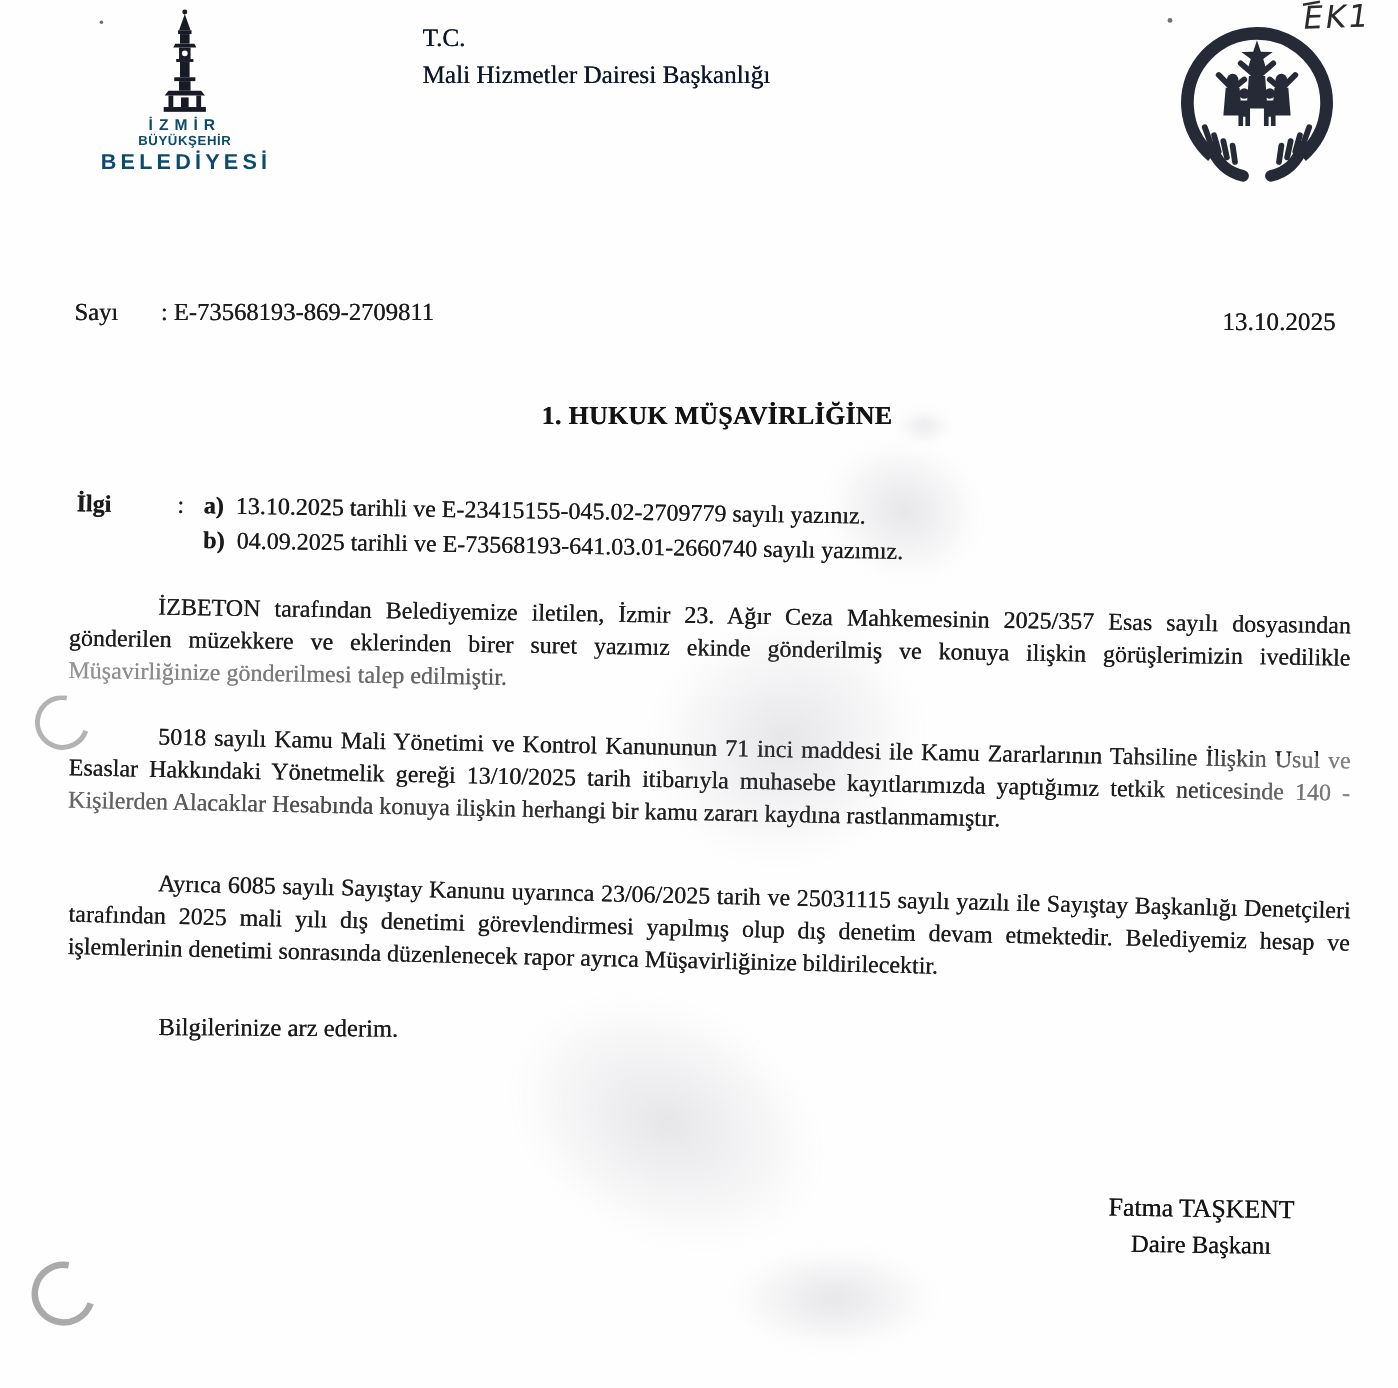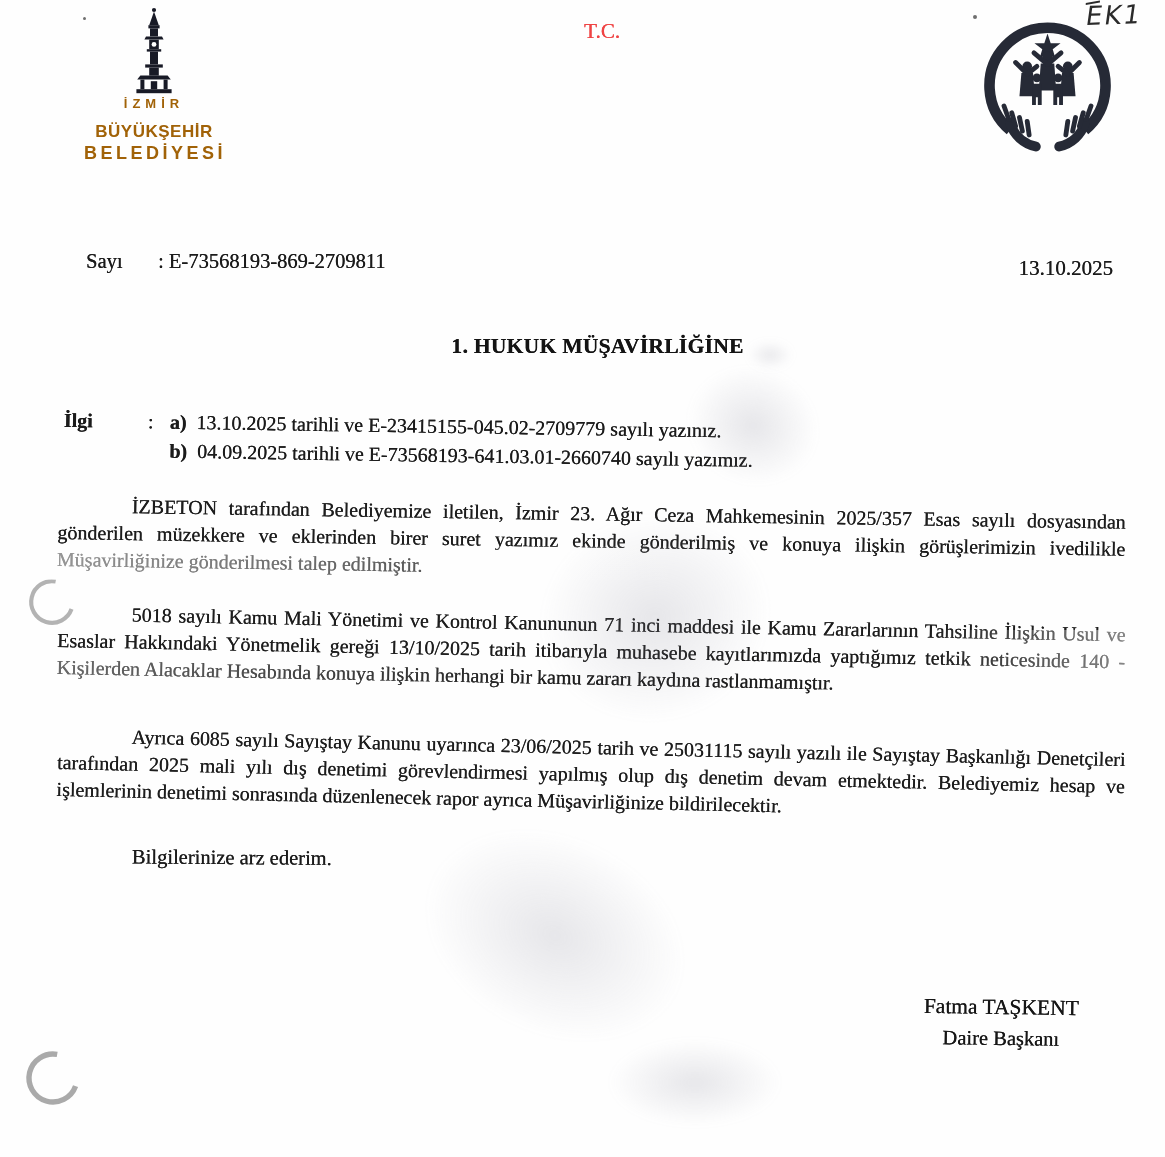--- a/index.html
+++ b/index.html
@@ -1,40 +1,40 @@
 <!DOCTYPE html>
 <html><head>
 <meta charset="utf-8">
 <style>
   html,body{margin:0;padding:0;background:#e8e8e8;}
   .page{position:relative;width:1165px;height:1157px;background:#fefefe;overflow:hidden;
         font-family:"Liberation Serif","DejaVu Serif",serif;color:#1b1b1b;}
   .ink{text-shadow:0.25px 0 0 currentColor;}
 
   
-  .logo-left{position:absolute;left:84px;top:6px;width:140px;text-align:center;color:#a16207;}
+  .logo-left{position:absolute;left:84px;top:6px;width:140px;text-align:center;color:#0c4a6e;}
   .logo-left svg{display:block;margin:0 auto;}
   .logo-cap1{font-family:"Liberation Sans",sans-serif;font-size:13px;letter-spacing:5px;font-weight:bold;margin-top:2px;}
-  .logo-cap2{font-family:"Liberation Sans",sans-serif;font-size:17px;letter-spacing:0.5px;font-weight:bold;margin-top:11px;}
+  .logo-cap2{font-family:"Liberation Sans",sans-serif;font-size:11px;letter-spacing:0.5px;font-weight:bold;margin-top:1px;}
   .logo-cap3{font-family:"Liberation Sans",sans-serif;font-size:18px;letter-spacing:3.5px;font-weight:bold;margin-top:1px;}
 
-  .header-center{position:absolute;left:352px;top:16px;width:500px;text-align:center;color:#ef4444;}
+  .header-center{position:absolute;left:352px;top:16px;width:500px;text-align:left;color:#0f172a;}
   .hc1{font-size:21px;line-height:30px;}
   .hc2{font-size:24px;line-height:34px;letter-spacing:0.5px;}
   .hc3{font-size:21px;line-height:32px;}
   .hc4{font-size:21px;line-height:31px;}
 
   .emblem{position:absolute;left:975px;top:18px;}
   .ek-note{position:absolute;left:1086px;top:0px;font-family:"DejaVu Sans",sans-serif;
            font-size:26px;color:#2b2b2b;transform:rotate(-2deg) skewX(-10deg);letter-spacing:2px;}
   .ek-bar{position:absolute;left:-2px;top:1px;width:14px;height:2px;background:#2b2b2b;transform:rotate(-8deg);}
 
   
   .meta{position:absolute;left:62px;top:246px;font-size:20.5px;line-height:30px;}
-  .meta .lab{display:inline-block;width:72px;margin-left:24px;}
+  .meta .lab{display:inline-block;width:72px;}
   .doc-date{position:absolute;right:52px;top:256px;font-size:21px;}
 
   
   .rec-title{position:absolute;left:0;right:0;top:334px;text-align:center;padding-left:30px;
              font-weight:bold;font-size:21.5px;letter-spacing:0.3px;color:#141414;}
 
   .ilgi{position:absolute;left:64px;top:406px;width:1060px;font-size:20px;line-height:29px;
         transform:rotate(0.9deg);transform-origin:left top;display:flex;}
   .ilgi-label{font-weight:bold;width:84px;flex:none;}
   .ilgi-colon{width:22px;flex:none;}
@@ -103,20 +103,21 @@
         <rect x="13" y="104" width="44" height="5"></rect>
       </svg>
     </span>
     <div class="logo-cap1">İZMİR</div>
     <div class="logo-cap2">BÜYÜKŞEHİR</div>
     <div class="logo-cap3">BELEDİYESİ</div>
   </div>
 
   <div class="header-center">
     <div class="hc1 ink">T.C.</div>
+    <div class="hc3 ink">Mali Hizmetler Dairesi Başkanlığı</div>
   </div>
 
   <div class="emblem">
     <svg width="145" height="145" viewBox="0 0 150 150">
       <g fill="none" stroke="#262a36">
         <path d="M36.4,116 A60,60 0 1 1 113.6,116" stroke-width="11"></path>
       </g>
       <g fill="#262a36">
         <path d="M75,16 L78.3,26 L88.5,26.2 L80.4,32.3 L83.3,42.2 L75,36.2 L66.7,42.2 L69.6,32.3 L61.5,26.2 L71.7,26 Z"></path>
         <circle cx="75" cy="40" r="5.5"></circle>

